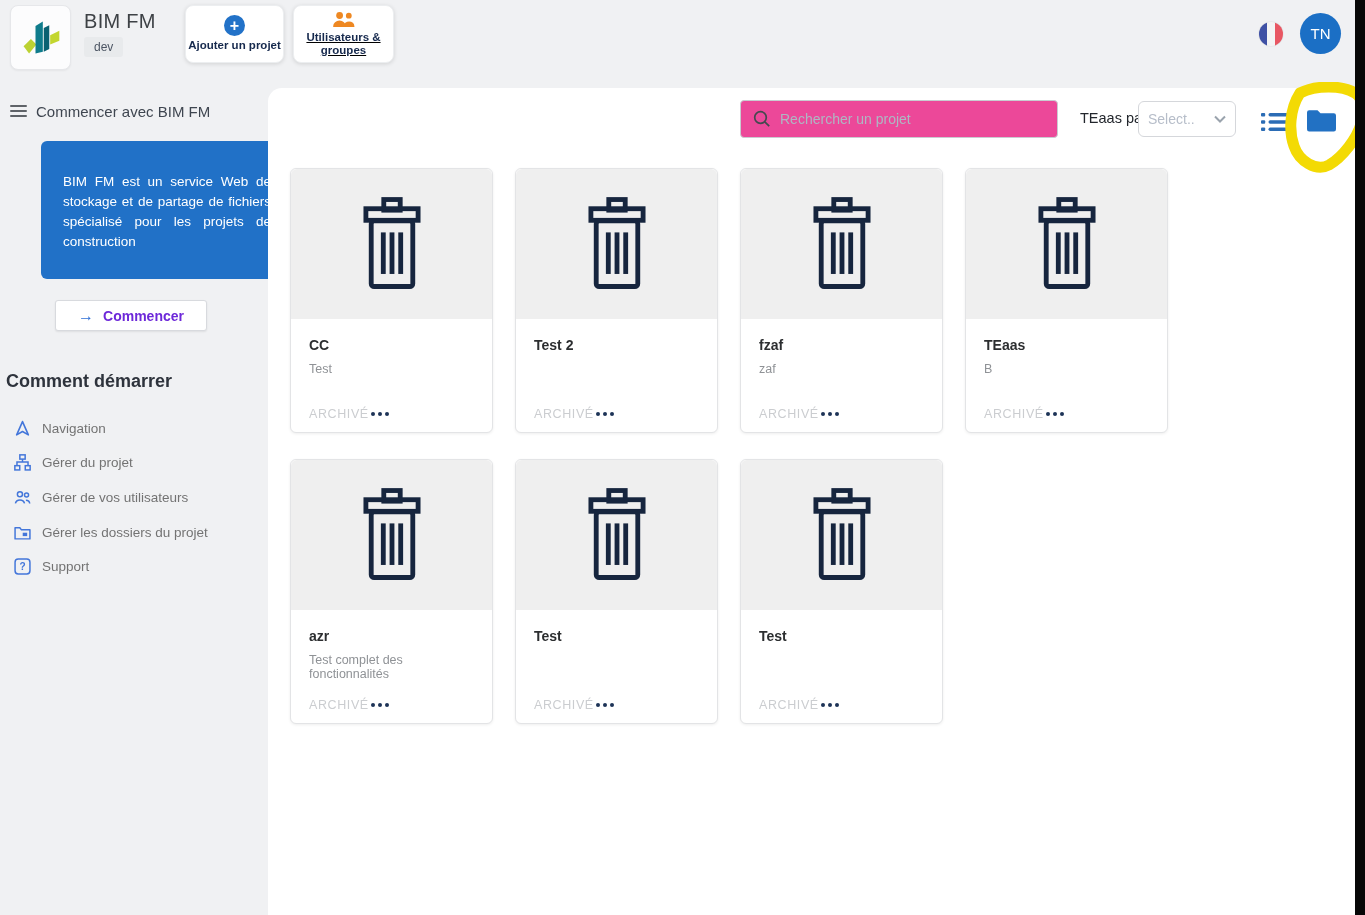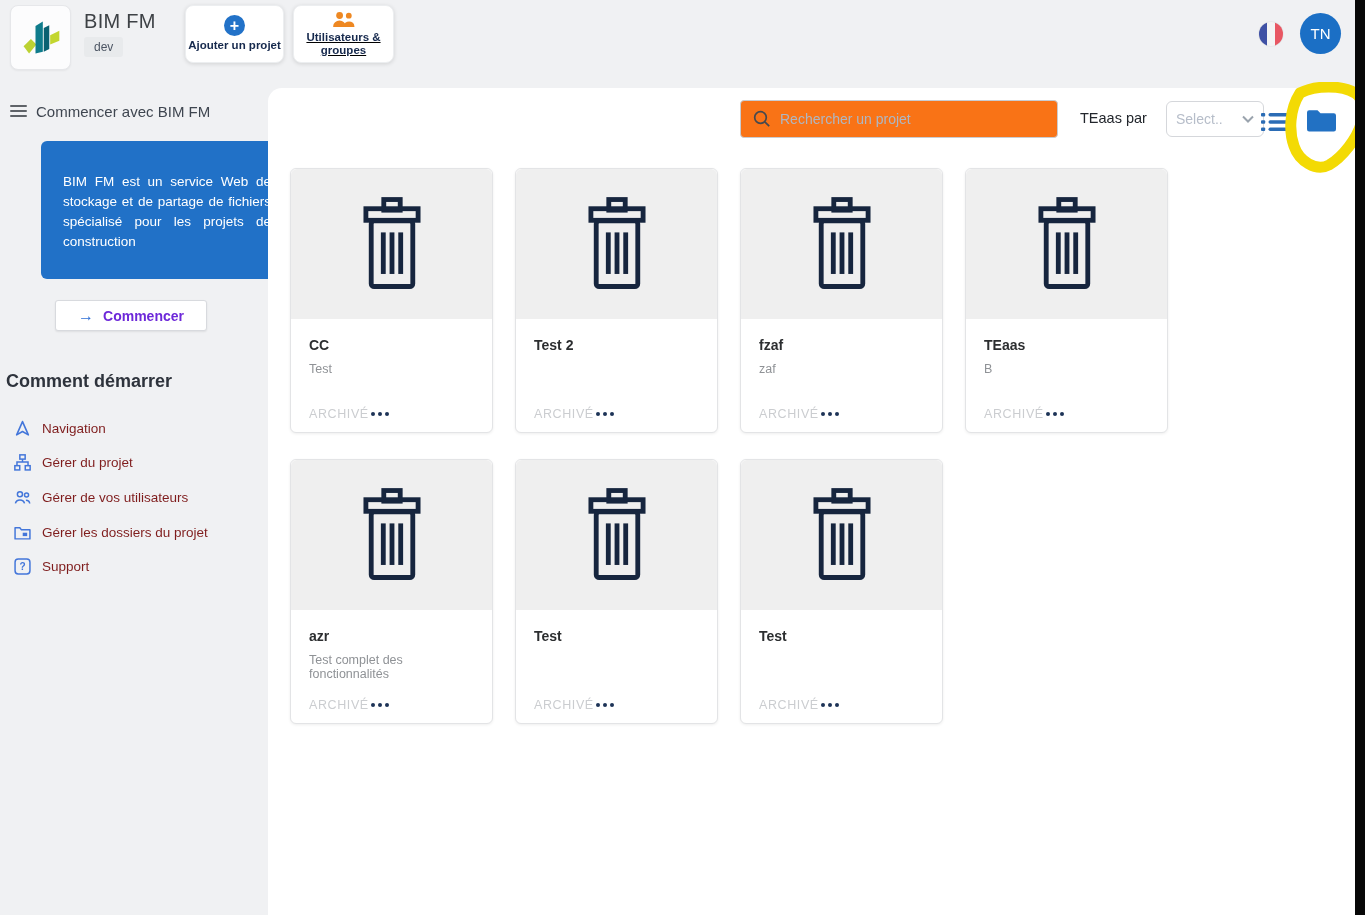--- a/index.html
+++ b/index.html
@@ -36,32 +36,32 @@
   .info-box { left:5px; top:141px; width:252px; height:138px; background:#2171c7; border-radius:6px;
               padding:31px 22px 0 22px; color:#fff; font-size:13.5px; line-height:20px; text-align:justify;margin-left:36px; }
   .start-btn { left:55px; top:300px; width:152px; height:31px; background:#fff; border:1px solid #d8dade;
                border-radius:3px; box-shadow:0 1px 2px rgba(0,0,0,.08); display:flex; align-items:center;
                justify-content:center; gap:9px; cursor:pointer; }
   .start-btn .arrow { color:#2e6fd6; font-size:16px; font-weight:bold; }
   .start-btn .txt { font-size:14px; font-weight:bold; color:#6d28d9; }
   .section-title { left:6px; top:371px; font-size:18px; font-weight:bold; color:#2e333c; }
   .nav-list { left:14px; top:411px; }
   .nav-item { display:flex; align-items:center; gap:11px; height:34.6px; cursor:pointer; }
-  .nav-item .nlabel { font-size:13.5px; color:#7f1d1d; }
+  .nav-item .nlabel { font-size:13.5px; color:#737373; }
   .nav-ic { width:17px; height:17px; flex:0 0 17px; }
 
   
   .main-panel { left:268px; top:88px; width:1097px; height:827px; background:#fff; border-top-left-radius:14px; }
-  .search-box { left:740px; top:100px; width:318px; height:38px; background:#f97316; border:1px solid #c9ccd1;
+  .search-box { left:740px; top:100px; width:318px; height:38px; background:#ec4899; border:1px solid #c9ccd1;
                 border-radius:4px; display:flex; align-items:center; padding:0 12px; gap:9px; }
   .search-box input { border:none; outline:none; flex:1; font-size:14px; color:#333;
                       font-family:"Liberation Sans",sans-serif; background:transparent; }
   .search-box input::placeholder { color:#aeb7c3; }
   .sort-label { left:1080px; top:110px; font-size:14.5px; color:#22262c; }
-  .sort-select { left:1166px; top:101px; width:98px; height:36px; border:1px solid #d5d7db; border-radius:6px;
+  .sort-select { left:1138px; top:101px; width:98px; height:36px; border:1px solid #d5d7db; border-radius:6px;
                  background:#fff; display:flex; align-items:center; padding:11px 9px; gap:6px; cursor:pointer; }
   .sort-select .val { flex:1; font-size:14px; color:#b6bdc9; }
   .icon-btn { cursor:pointer; }
   .list-ic { left:1261px; top:112px; }
   .folder-ic { left:1306px; top:106px; }
   .annotation { left:1280px; top:82px; pointer-events:none; }
   .black-strip { left:1355px; top:0; width:10px; height:915px; background:#070707; z-index:50; }
 
   
   .cards { left:290px; top:168px; width:882px; display:flex; flex-wrap:wrap; column-gap:22px; row-gap:26px; }

